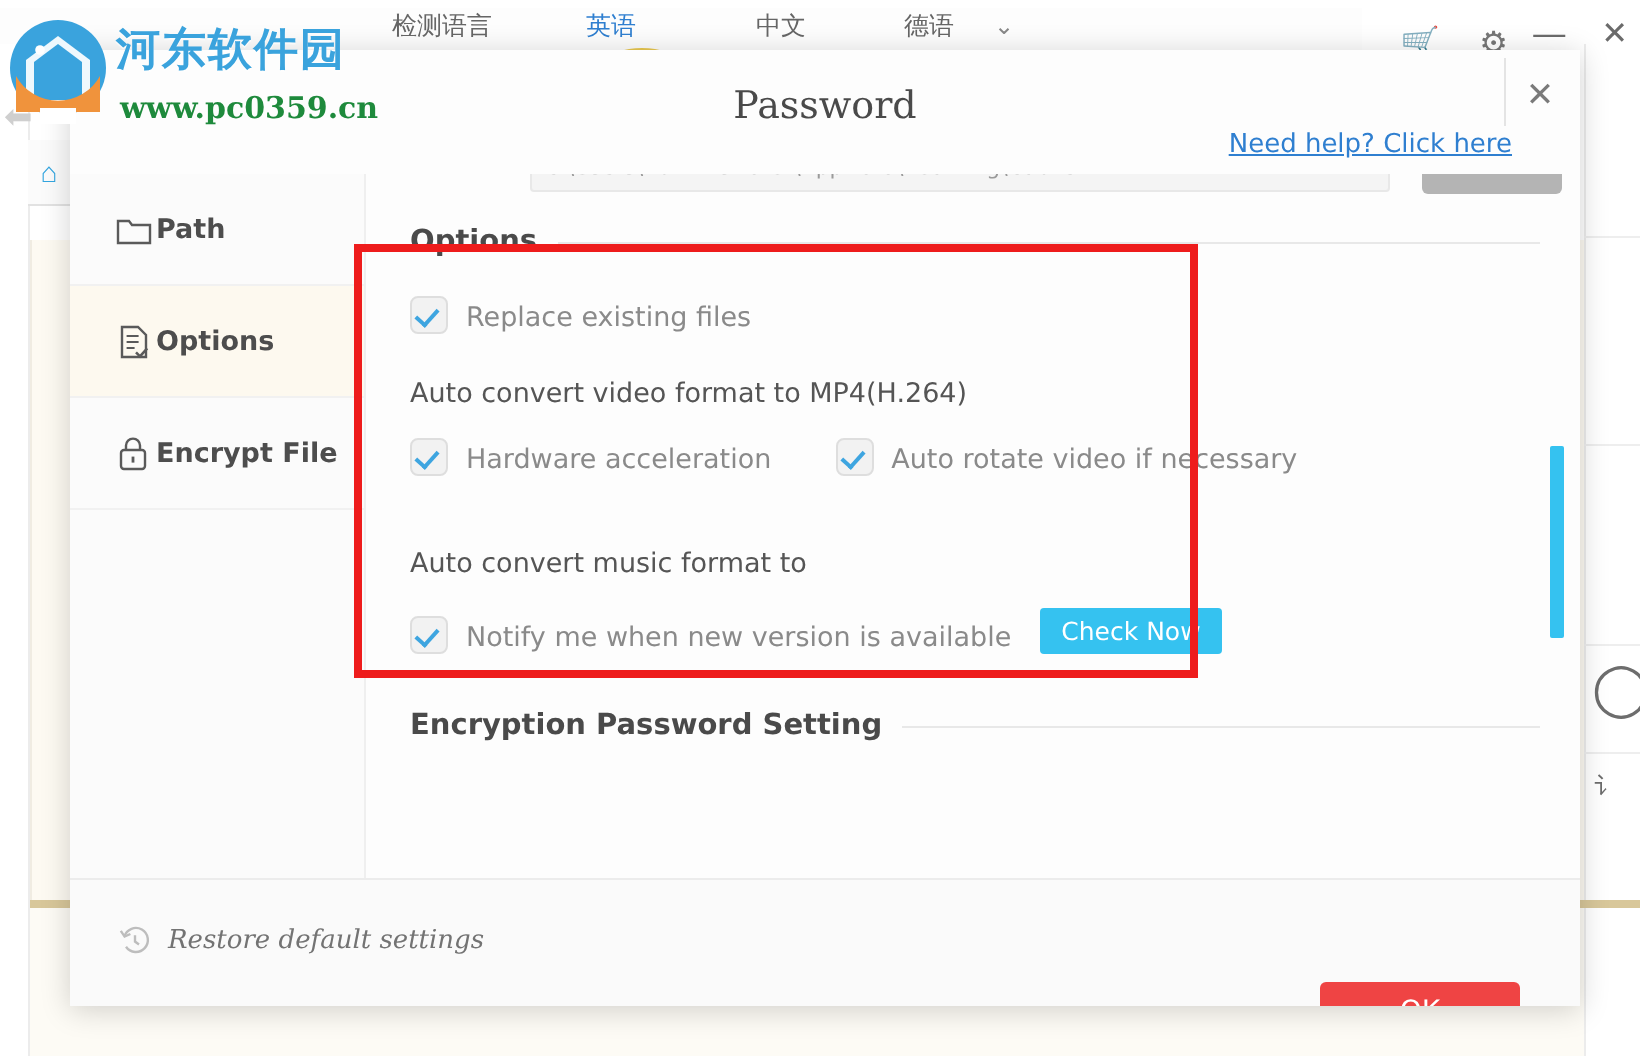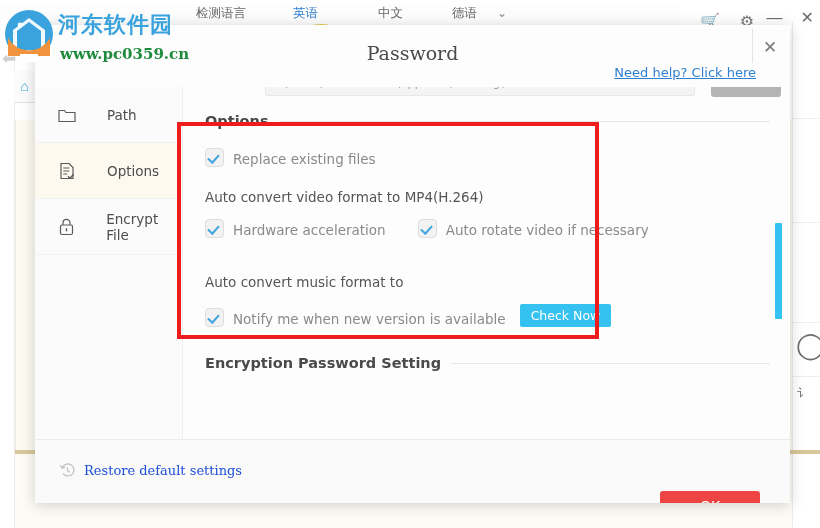--- a/index.html
+++ b/index.html
@@ -98,22 +98,23 @@
     color:#7a7a7a;font-size:17px;cursor:pointer;
   }
   .dlg-close-sep{position:absolute;right:37px;top:4px;width:1px;height:34px;background:#e4e4e4;}
 
   .dlg-sidebar{
     position:absolute;left:0;top:62px;width:147px;height:353px;
     background:#fbfbfb;border-right:1px solid #efefef;
   }
   .side-item{
     position:relative;height:55px;display:flex;align-items:center;
-    padding-left:22px;gap:31px;cursor:pointer;
+    padding-left:22px;gap:2px;cursor:pointer;
     border-bottom:1px solid #f1f1f1;
+    font-weight:bold;
   }
   .side-item.active{background:#fdf9ef;}
   .side-label{font-size:13.5px;color:#4d4d4d;font-family:"DejaVu Sans", sans-serif;}
   .side-icon{width:19px;height:19px;display:flex;align-items:center;justify-content:center;color:#555;}
 
   .dlg-body{
     position:absolute;left:148px;top:62px;width:607px;height:353px;
     background:#fdfdfd;overflow:hidden;
   }
 
@@ -174,21 +175,21 @@
 
   
   .dlg-footer{
     position:absolute;left:0;bottom:0;width:755px;height:63px;
     background:#fafafa;border-top:1px solid #ececec;
   }
   .restore{
     position:absolute;left:24px;top:22px;display:flex;align-items:center;gap:8px;cursor:pointer;
   }
   .restore-icon{width:17px;height:17px;color:#b5b5b5;font-size:15px;line-height:17px;}
-  .restore-text{font-size:13px;color:#1d4ed8;font-family:"DejaVu Serif", serif;}
+  .restore-text{font-size:13px;color:#737373;font-family:"DejaVu Serif", serif;font-style:italic;}
   .ok-btn{
     position:absolute;right:30px;top:15px;width:100px;height:30px;
     background:#ef4444;border:none;border-radius:3px;color:#fff;font-size:14px;
     cursor:pointer;font-family:"DejaVu Sans", sans-serif;margin-top:36px;
   }
 
   
   .dlg-scrollbar{
     position:absolute;right:8px;top:70px;width:7px;height:340px;
   }

